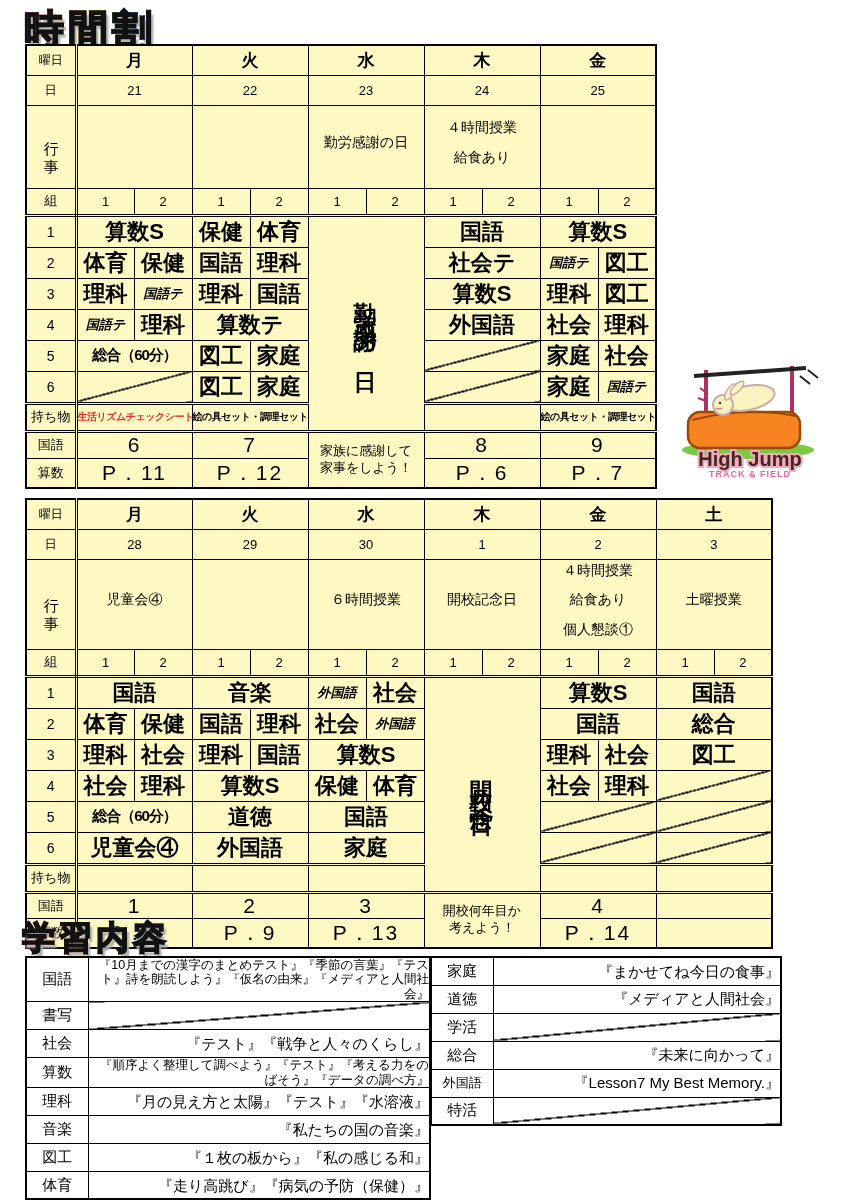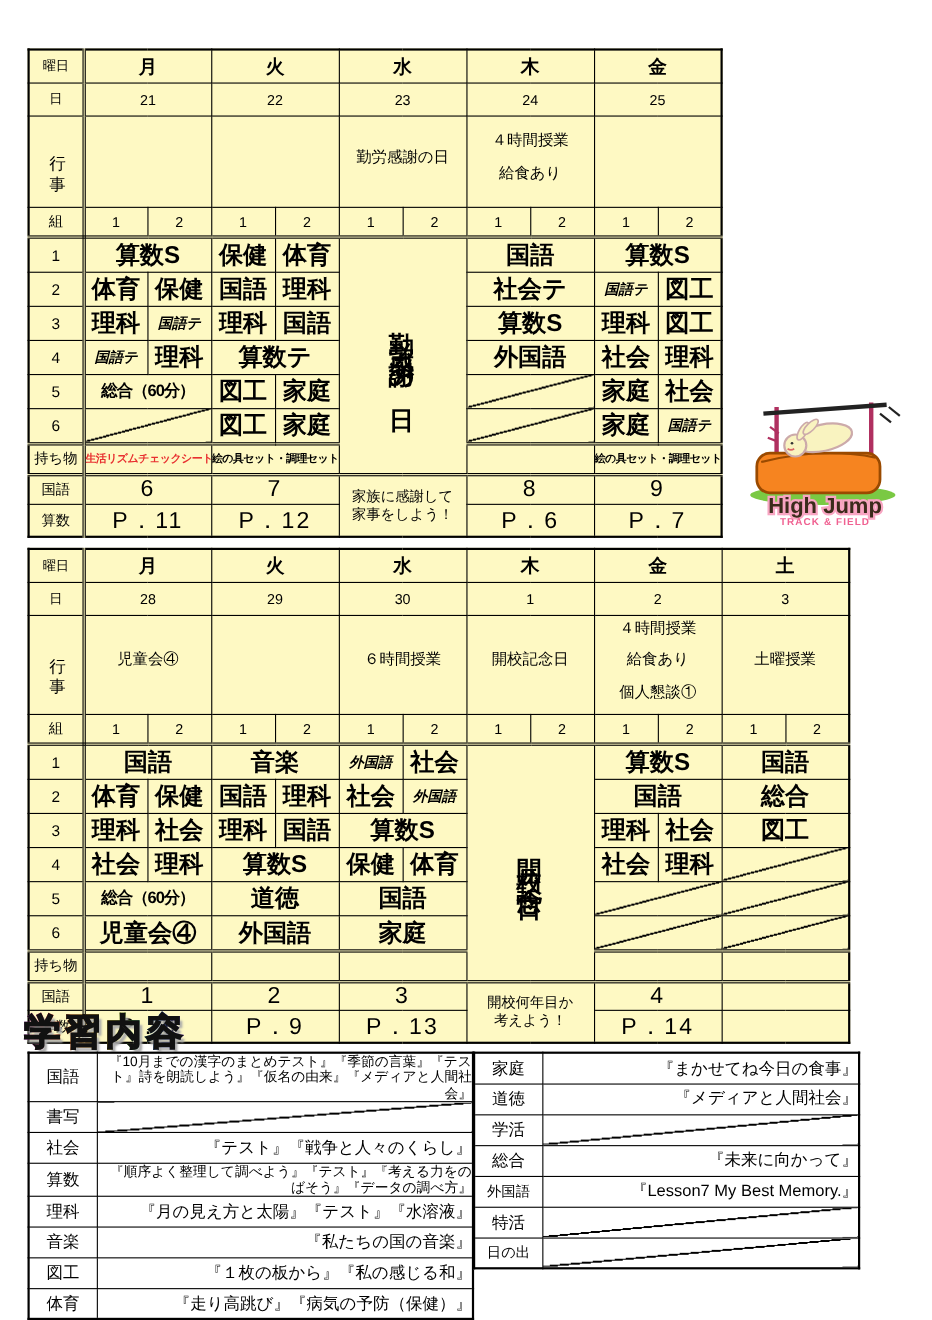--- a/index.html
+++ b/index.html
@@ -47,20 +47,21 @@
   .sub{font-size:15px;text-align:center;vertical-align:middle;white-space:nowrap;}
   .cont{font-size:15px;text-align:right;vertical-align:middle;padding:1px 5px;white-space:normal;line-height:1.15;}
   .sm{font-size:12.5px;}
   .logo{position:absolute;left:660px;top:354px;width:180px;height:126px;}
 </style>
 </head>
 <body>
 
 <div class="page">
 
+  <div class="wordart wa1">時間割</div>
 
   <table class="sched" style="left:25px;top:44px;width:632px;">
     <colgroup>
         <col style="width:50px">
       <col span="10" style="width:58px">
     </colgroup>
     <tbody>
         <tr class="h30">
       <td class="lab lc">曜日</td>
       <td class="dayh" colspan="2">月</td>
@@ -426,20 +427,16 @@
       <td class="cont">『未来に向かって』</td>
     </tr>
     <tr class="h28">
       <td class="sub" style="font-size:13px">外国語</td>
       <td class="cont">『Lesson7 My Best Memory.』</td>
     </tr>
     <tr class="h28">
       <td class="sub">特活</td>
       <td class="cont diag"></td>
     </tr>
-    <tr class="h28">
-      <td class="sub" style="font-size:13px">日の出</td>
-      <td class="cont diag"></td>
-    </tr>
   </tbody>
     </table>
 
 </div>
 
 </body></html>

